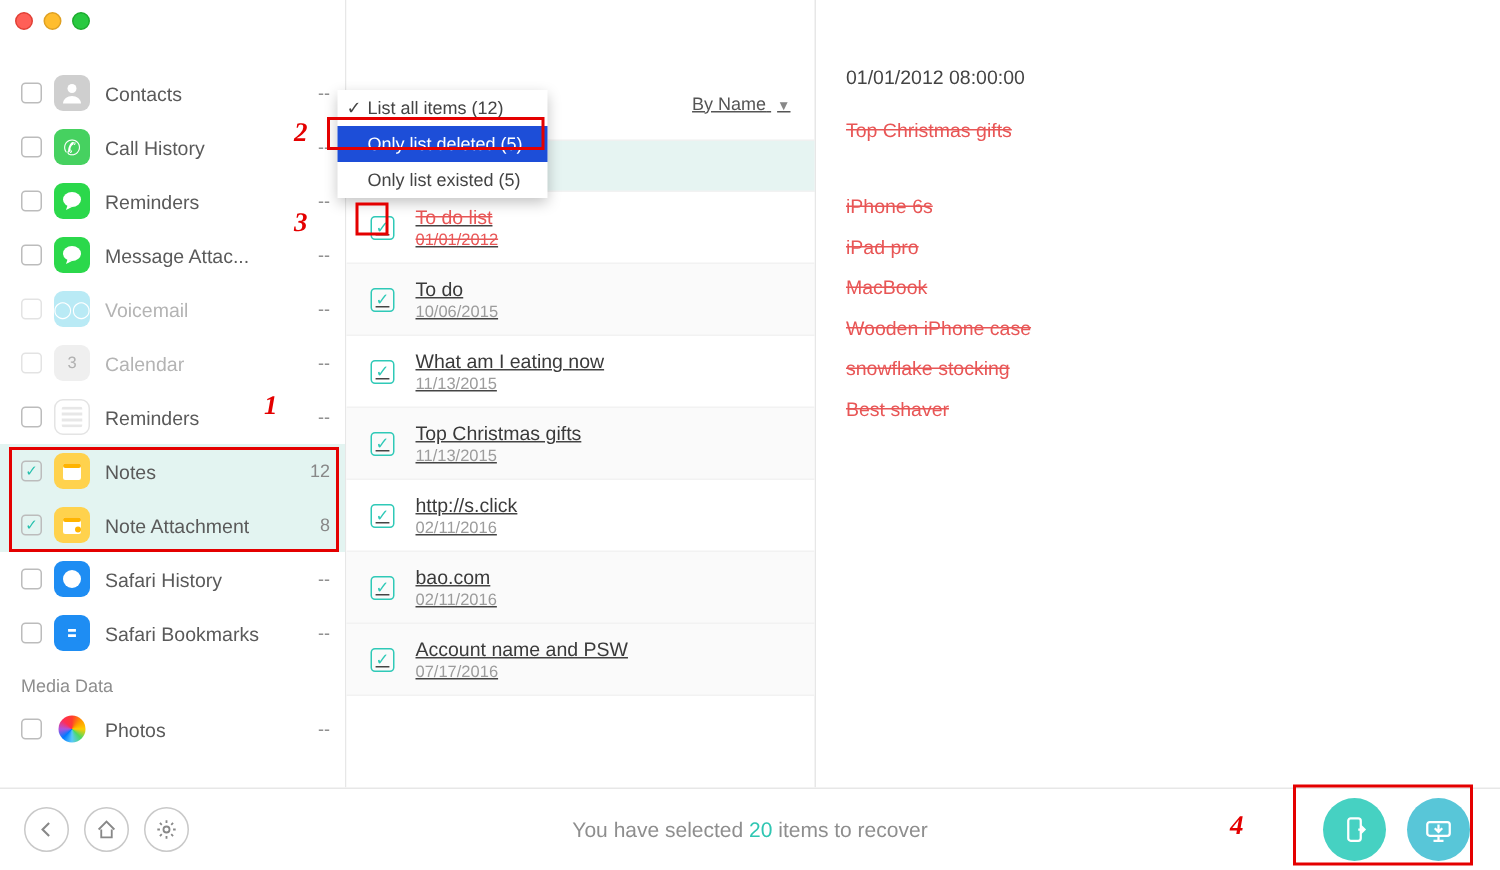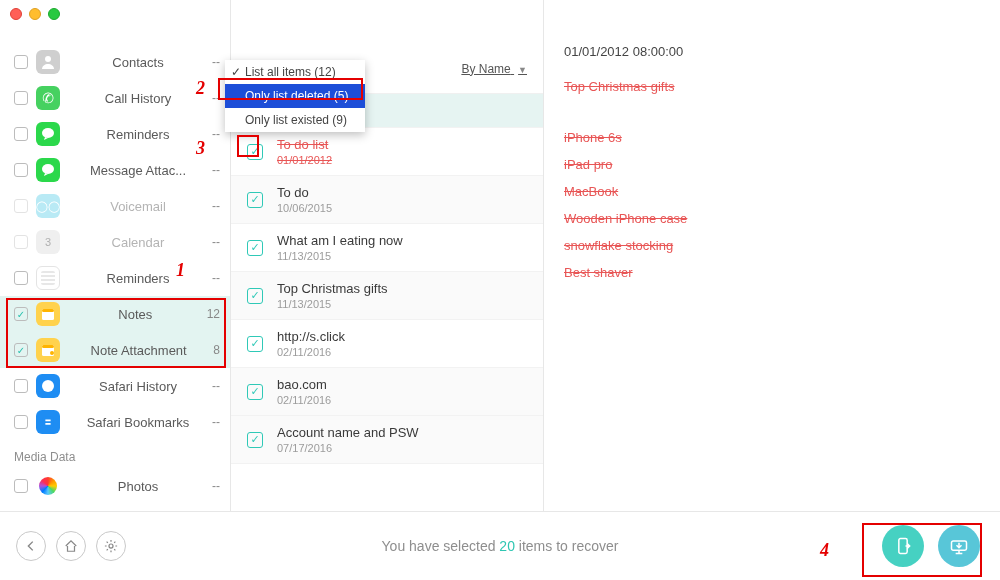--- a/index.html
+++ b/index.html
@@ -43,21 +43,20 @@
   position: relative;
 }
 
 
 .sb-row {
   height: 36px;
   display: flex;
   align-items: center;
   padding: 0 10px 0 14px;
   color: #5a5a5a;
-  text-align: center;
 }
 .sb-row.sel { background: #e3f4f1; }
 .sb-cb {
   width: 14px; height: 14px; border: 1px solid #bcbcbc; border-radius: 3px;
   margin-right: 8px; display:flex; align-items:center; justify-content:center;
   font-size: 10px; color: #27c1ae;
 }
 .sb-cb.disabled { border-color: #e3e3e3; }
 .sb-cb.checked::before { content: "✓"; }
 .sb-icon {
@@ -130,20 +129,21 @@
 .ddmenu .opt.hl { background: #1d4ed8; color: #fff; }
 
 
 .notelist { }
 .note-row {
   min-height: 48px;
   display: flex; align-items: center;
   padding: 8px 16px;
   border-bottom: 1px solid #f2f2f2;
   background: #fff;
+  text-decoration: underline;
 }
 .note-row.stripe { background: #fafafa; }
 .note-row.current { background: #e6f4f2; }
 .note-cb {
   width: 16px; height: 16px; border: 1px solid #2fc9b7; border-radius: 3px;
   margin-right: 14px; display:flex; align-items:center; justify-content:center;
   color: #2fc9b7; font-size: 11px;
 }
 .note-cb::before { content: "✓"; }
 .note-body { display:flex; flex-direction:column; }
@@ -159,21 +159,21 @@
   color: #e85656; text-decoration: line-through; margin-bottom: 36px;
   display: inline-block;
 }
 .detail .dt-line {
   color: #e85656; text-decoration: line-through; margin-bottom: 12px;
   display: inline-block;
 }
 
 
 .footer {
-  position: absolute; left: 0; bottom: 0; height: 69px; width: 100%;
+  position: absolute; left: 0; bottom: 0; height: 55px; width: 100%;
   border-top: 1px solid #e7e7e7;
   display: flex; align-items: center;
   background: #fff;
 }
 .footer .navbtns { display:flex; gap:10px; margin-left: 16px; }
 .circle-ico {
   width: 30px; height: 30px; border: 1px solid #c9c9c9; border-radius: 50%;
   display:flex; align-items:center; justify-content:center; color:#888; font-size:14px;
   background:#fff;
 }
@@ -432,21 +432,21 @@
     <div><span class="dt-line">MacBook</span></div>
     <div><span class="dt-line">Wooden iPhone case</span></div>
     <div><span class="dt-line">snowflake stocking</span></div>
     <div><span class="dt-line">Best shaver</span></div>
   </div>
 </div>
 
 <div class="ddmenu">
   <div class="opt check">List all items (12)</div>
   <div class="opt hl">Only list deleted (5)</div>
-  <div class="opt">Only list existed (9)</div>
+  <div class="opt">Only list existed (5)</div>
 </div>
 
 <div class="footer">
   <div class="navbtns">
     <span class="circle-ico">
       <svg width="14" height="14" viewBox="0 0 16 16">
           <path d="M10 3 L5 8 L10 13" fill="none" stroke="#888" stroke-width="1.6"></path>
         </svg>
     </span>
     <span class="circle-ico">

